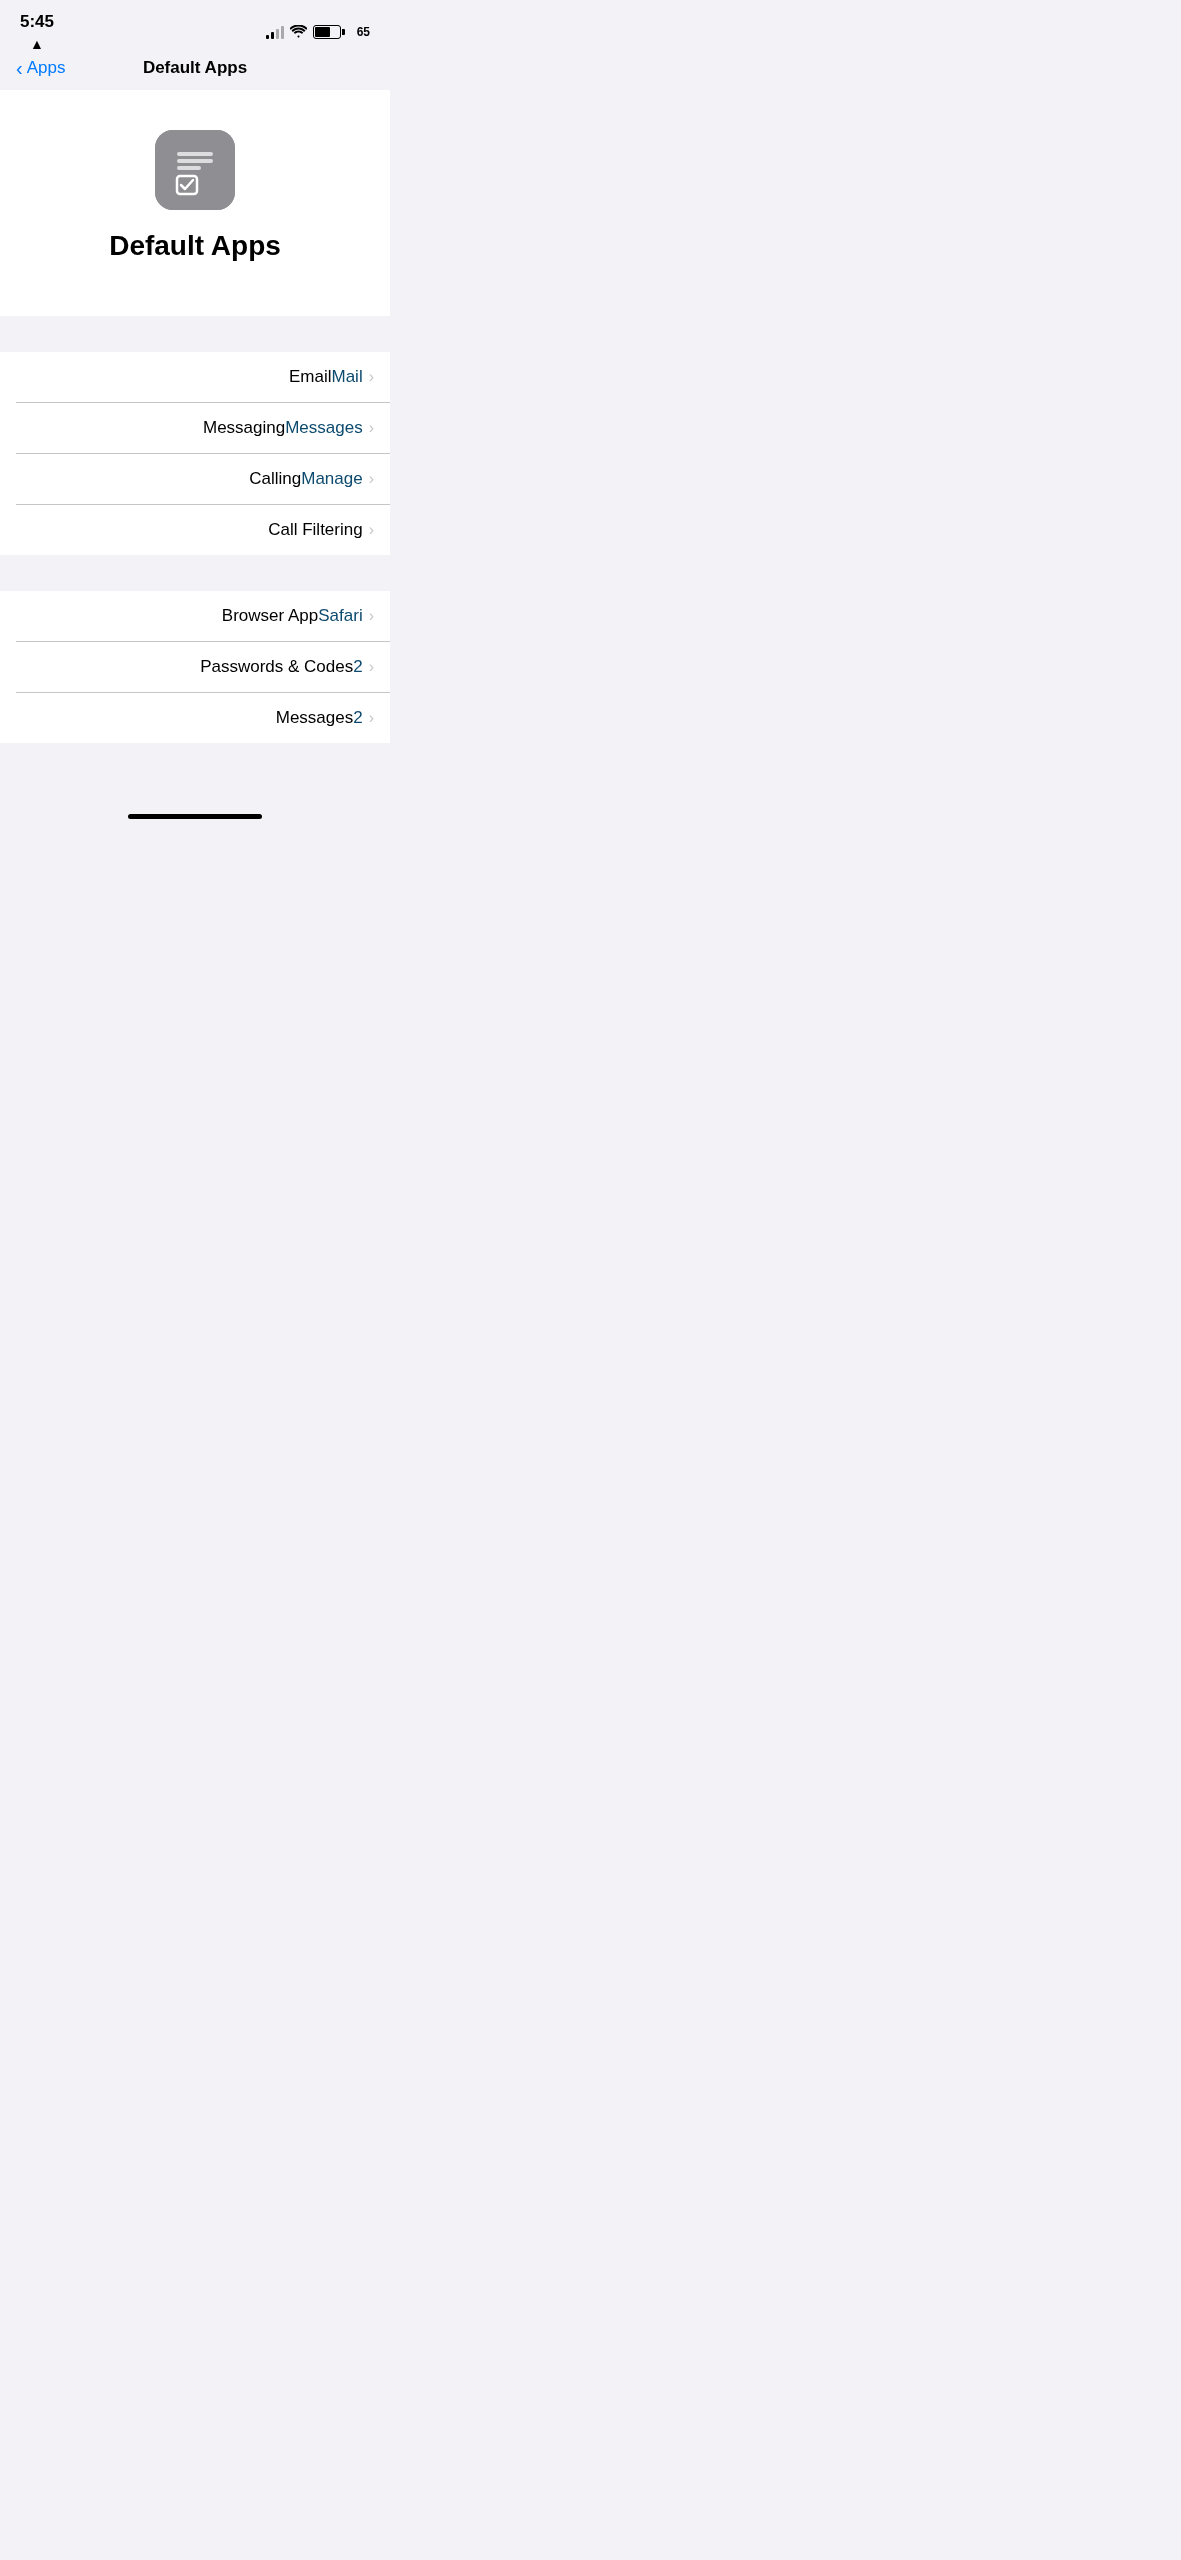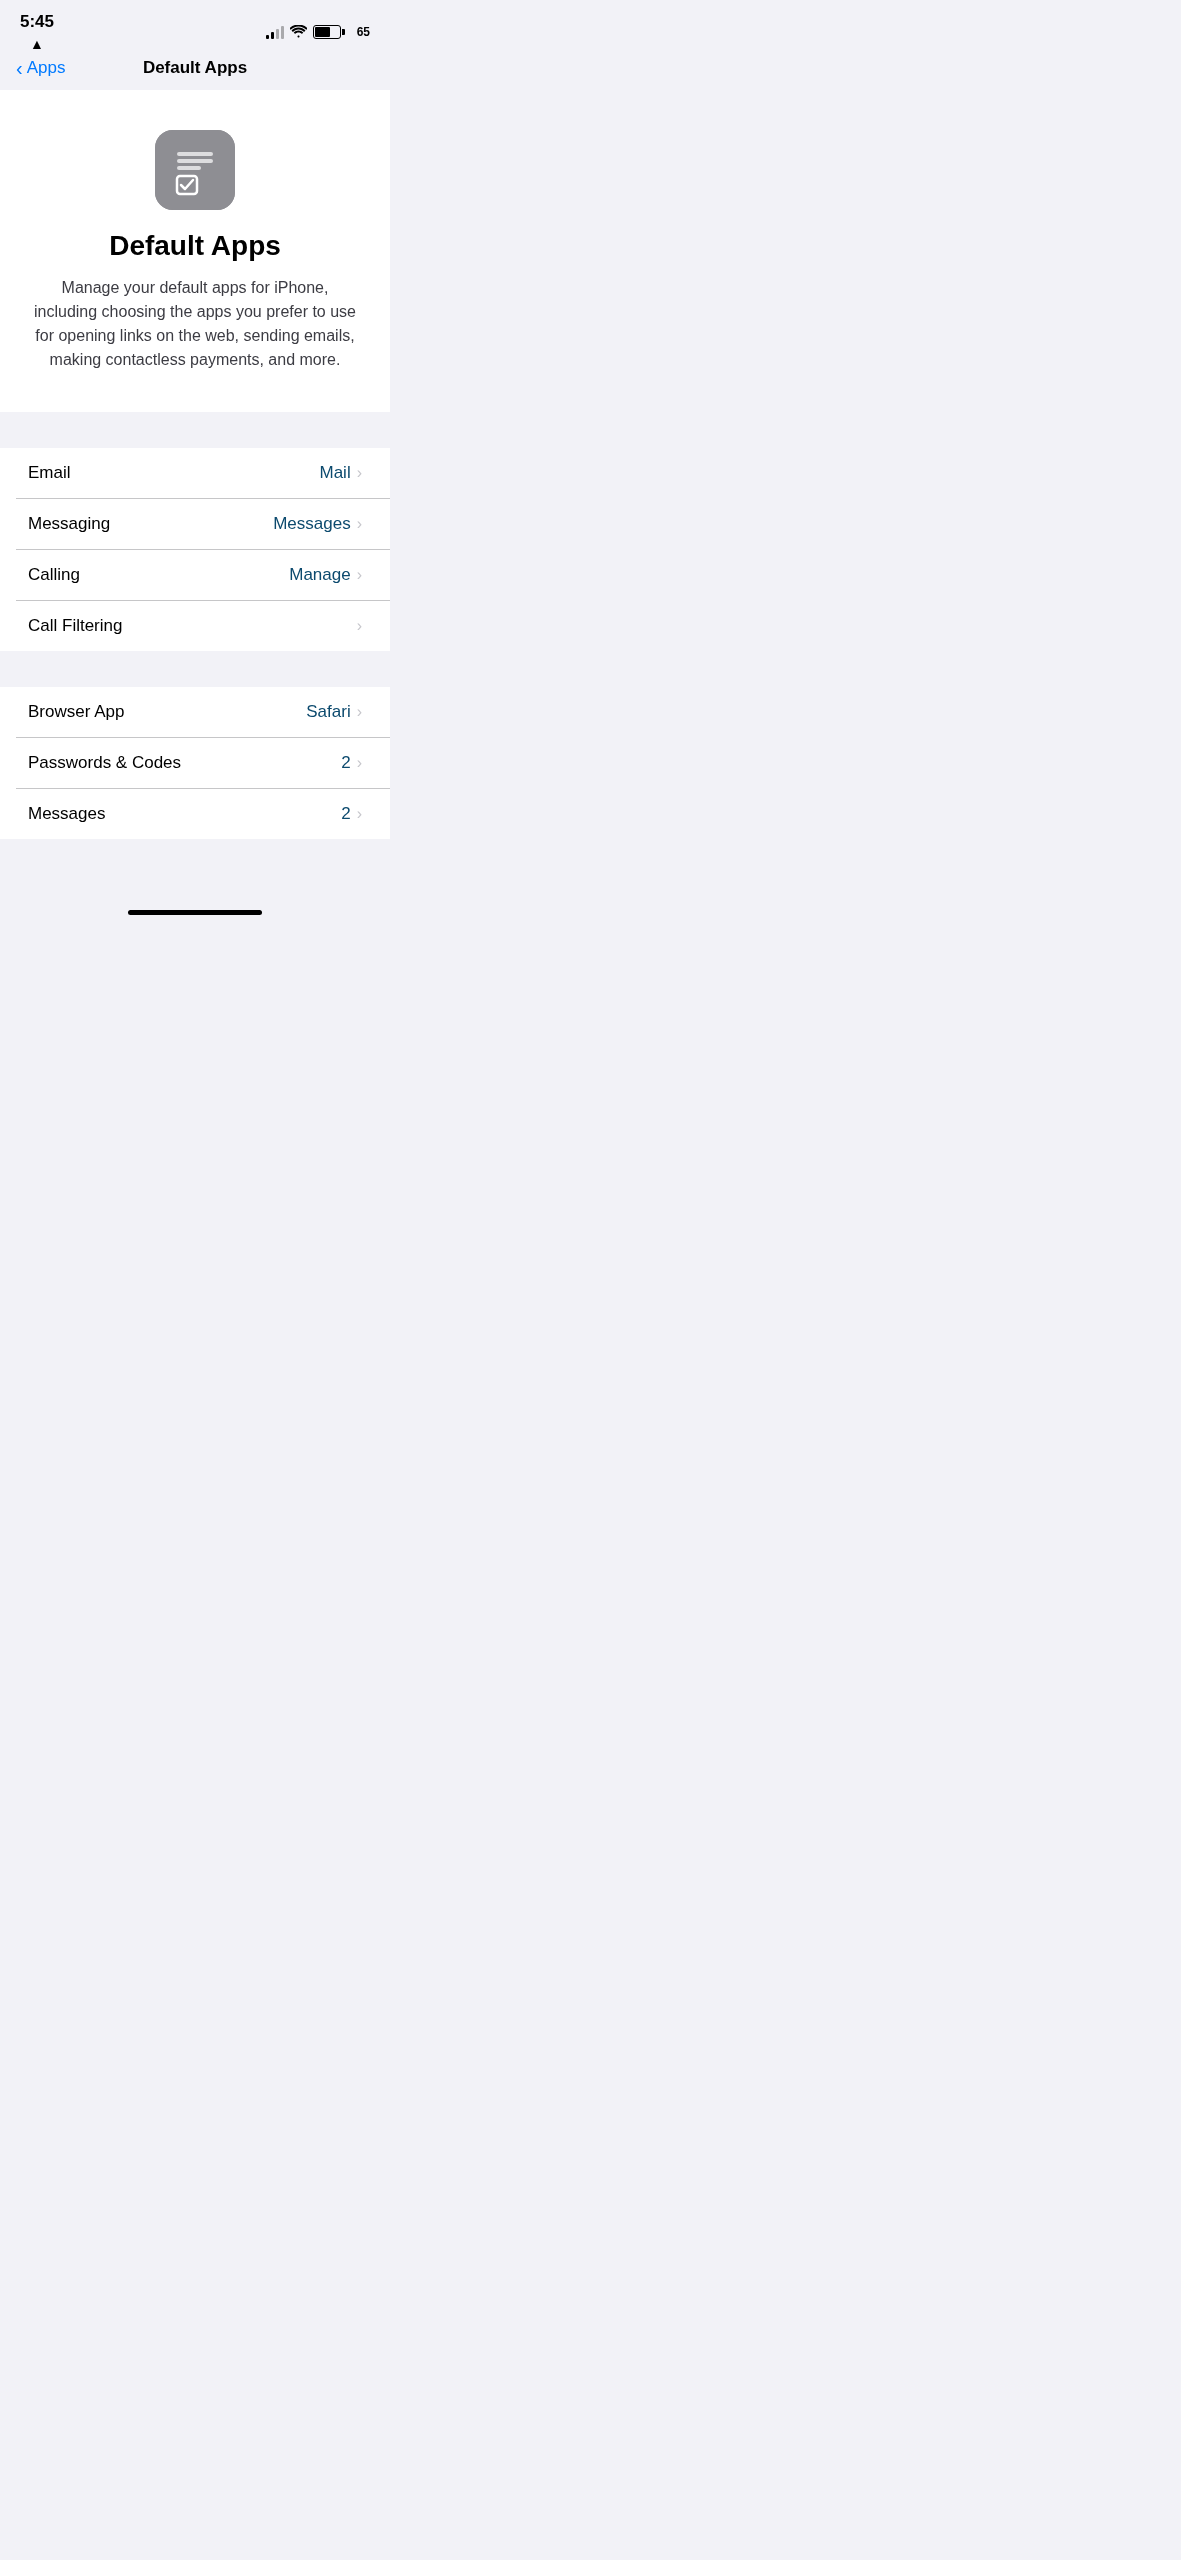--- a/index.html
+++ b/index.html
@@ -201,22 +201,22 @@
     }
 
     
     .settings-group {
       background-color: #fff;
     }
 
     .settings-row {
       display: flex;
       align-items: center;
-      justify-content: space-between;
-      padding: 14px 28px;
+      justify-content: flex-end;
+      padding: 14px 16px;
       min-height: 50px;
       cursor: pointer;
       position: relative;
     }
 
     .row-left {
       font-size: 17px;
       font-weight: 400;
       color: #000;
     }
@@ -303,21 +303,20 @@
       <rect x="22" y="22" width="36" height="4" rx="2" fill="rgba(255,255,255,0.7)"></rect>
       <rect x="22" y="29" width="36" height="4" rx="2" fill="rgba(255,255,255,0.7)"></rect>
       <rect x="22" y="36" width="24" height="4" rx="2" fill="rgba(255,255,255,0.7)"></rect>
 
       <rect x="22" y="46" width="20" height="18" rx="3" stroke="white" stroke-width="2.5" fill="none"></rect>
 
       <path d="M26 55 L30 59 L38 50" stroke="white" stroke-width="2.5" stroke-linecap="round" stroke-linejoin="round" fill="none"></path>
     </svg>
   </div>
   <h1 class="hero-title">Default Apps</h1>
-  <p class="hero-description">Manage your default apps for iPhone, including choosing the apps you prefer to use for opening links on the web, sending emails, making contactless payments, and more.</p>
 </div>
 
 <div class="section-divider"></div>
 
 <div class="settings-group">
 
   <div class="settings-row">
     <span class="row-left">Email</span>
     <div class="row-right">
       <span class="row-value">Mail</span>

